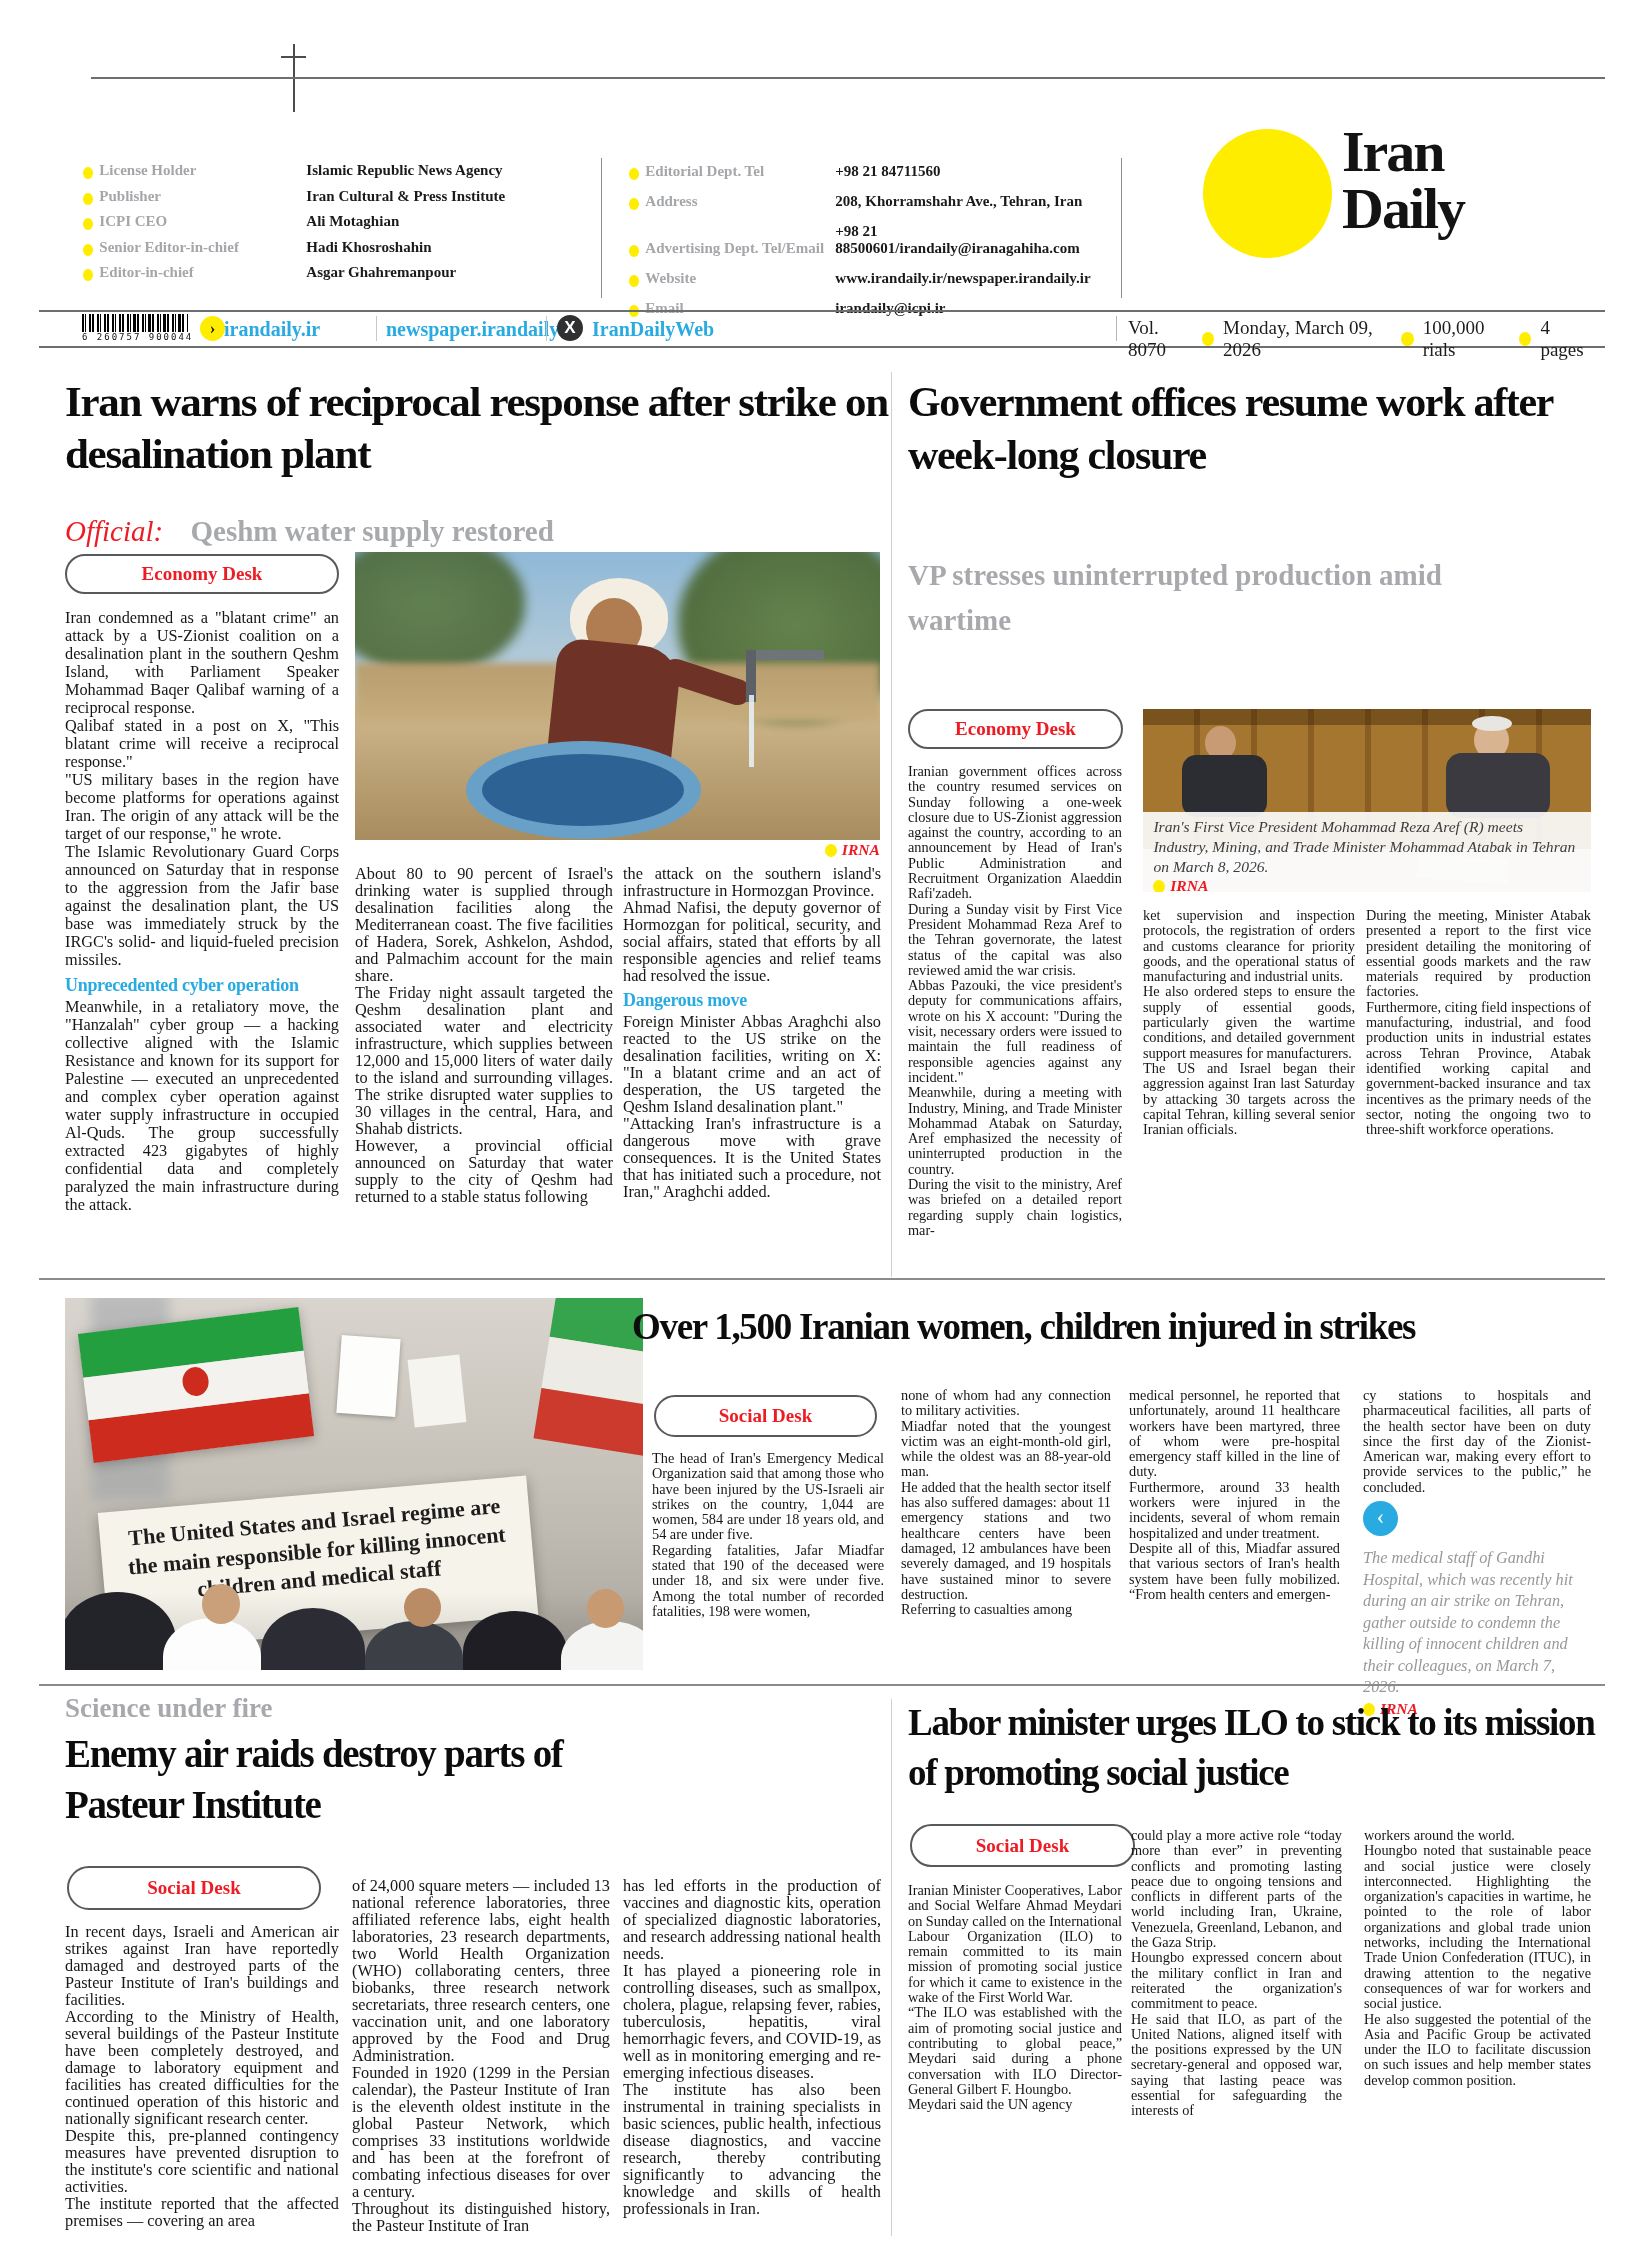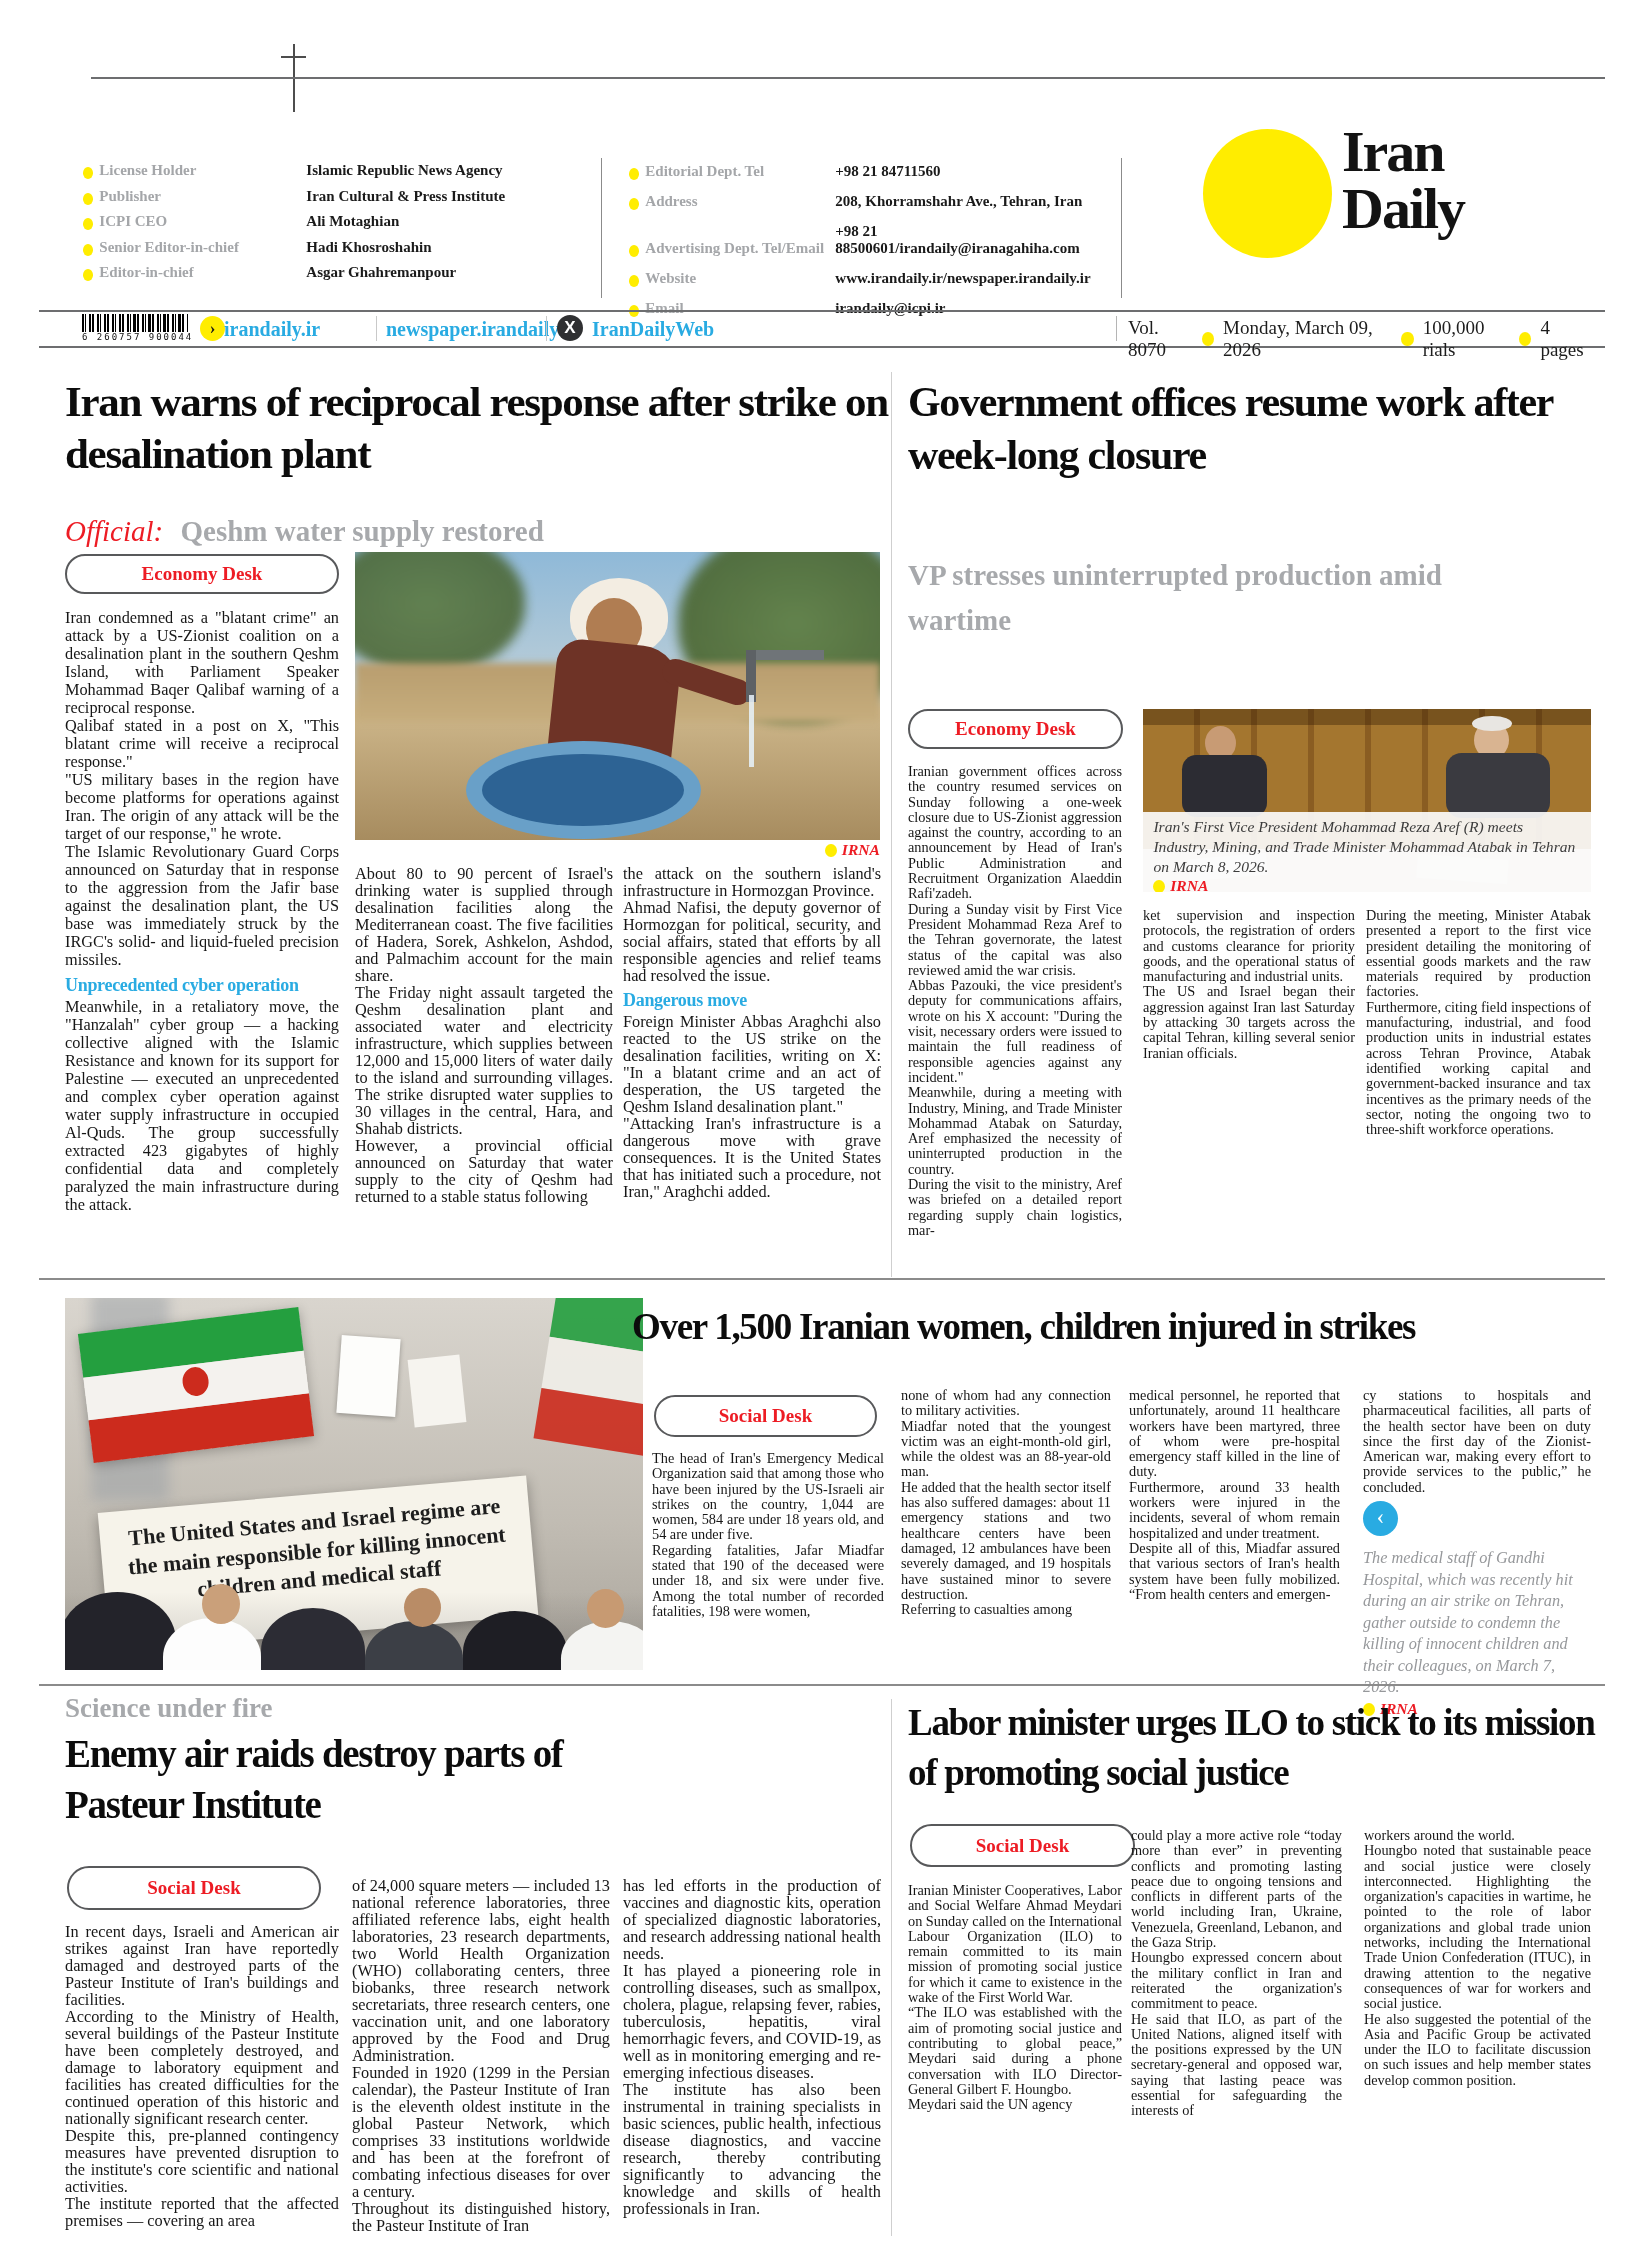--- a/index.html
+++ b/index.html
@@ -161,21 +161,21 @@
     <span>Monday, March 09, 2026</span>
     <span class="sdot"></span>
     <span>100,000 rials</span>
     <span class="sdot"></span>
     <span>4 pages</span>
   </div>
 
   <div class="abs hl" style="left:65px;top:376px;width:823px;font-size:43px;line-height:1.2">Iran warns of reciprocal response after strike on desalination plant</div>
   <div class="abs" style="left:65px;top:515px;width:823px;font-size:29px">
     <span class="kicker-red">Official:</span>
-    <span class="deck" style="margin-left:10px">Qeshm water supply restored</span>
+    <span class="deck" style="margin-left:20px">Qeshm water supply restored</span>
   </div>
   <div class="abs pill" style="left:65px;top:554px;width:274px;height:40px">
       <span>Economy Desk</span>
     </div>
 
   <div class="photo" style="left:355px;top:552px;width:525px;height:288px">
     <div class="ph" style="inset:0;background:linear-gradient(#8fb9d8 0%,#b9cdd8 45%,#cdb68a 55%,#a78c5f 100%)"></div>
     <div class="ph" style="left:-26px;top:-19.6px;width:196px;height:143px;background:radial-gradient(#57763a,#48632f 70%,transparent 72%);filter:blur(5.2px);opacity:.85"></div>
     <div class="ph" style="right:-33px;top:-26px;width:235px;height:196px;background:radial-gradient(#5c7c3e,#4a652f 70%,transparent 72%);filter:blur(5.9px);opacity:.9"></div>
     <div class="ph" style="left:0;top:111px;width:100%;height:59px;background:linear-gradient(#b89d6e,#c6ad7d);filter:blur(3.9px)"></div>
@@ -245,20 +245,21 @@
 
   <div class="abs bcol body-n" style="left:908px;top:764px;width:214px;height:505px">
       <p>Iranian government offices across the country resumed services on Sunday following a one-week closure due to US-Zionist aggression against the country, according to an announcement by Head of Iran's Public Administration and Recruitment Organization Alaeddin Rafi'zadeh.</p>
       <p>During a Sunday visit by First Vice President Mohammad Reza Aref to the Tehran governorate, the latest status of the capital was also reviewed amid the war crisis.</p>
       <p>Abbas Pazouki, the vice president's deputy for communications affairs, wrote on his X account: "During the visit, necessary orders were issued to maintain the full readiness of responsible agencies against any incident."</p>
       <p>Meanwhile, during a meeting with Industry, Mining, and Trade Minister Mohammad Atabak on Saturday, Aref emphasized the necessity of uninterrupted production in the country.</p>
       <p>During the visit to the ministry, Aref was briefed on a detailed report regarding supply chain logistics, mar-</p>
     </div>
   <div class="abs bcol body-n" style="left:1143px;top:908px;width:212px;height:361px">
       <p>ket supervision and inspection protocols, the registration of orders and customs clearance for priority goods, and the operational status of manufacturing and industrial units.</p>
+      <p>He also ordered steps to ensure the supply of essential goods, particularly given the wartime conditions, and detailed government support measures for manufacturers.</p>
       <p>The US and Israel began their aggression against Iran last Saturday by attacking 30 targets across the capital Tehran, killing several senior Iranian officials.</p>
     </div>
   <div class="abs bcol body-n" style="left:1366px;top:908px;width:225px;height:361px">
       <p>During the meeting, Minister Atabak presented a report to the first vice president detailing the monitoring of essential goods markets and the raw materials required by production factories.</p>
       <p>Furthermore, citing field inspections of manufacturing, industrial, and food production units in industrial estates across Tehran Province, Atabak identified working capital and government-backed insurance and tax incentives as the primary needs of the sector, noting the ongoing two to three-shift workforce operations.</p>
     </div>
 
   <div class="hrule" style="left:39px;top:1278px;width:1566px;background:#8b8b8b"></div>
 
   <div class="photo" style="left:65px;top:1298px;width:578px;height:372px">

